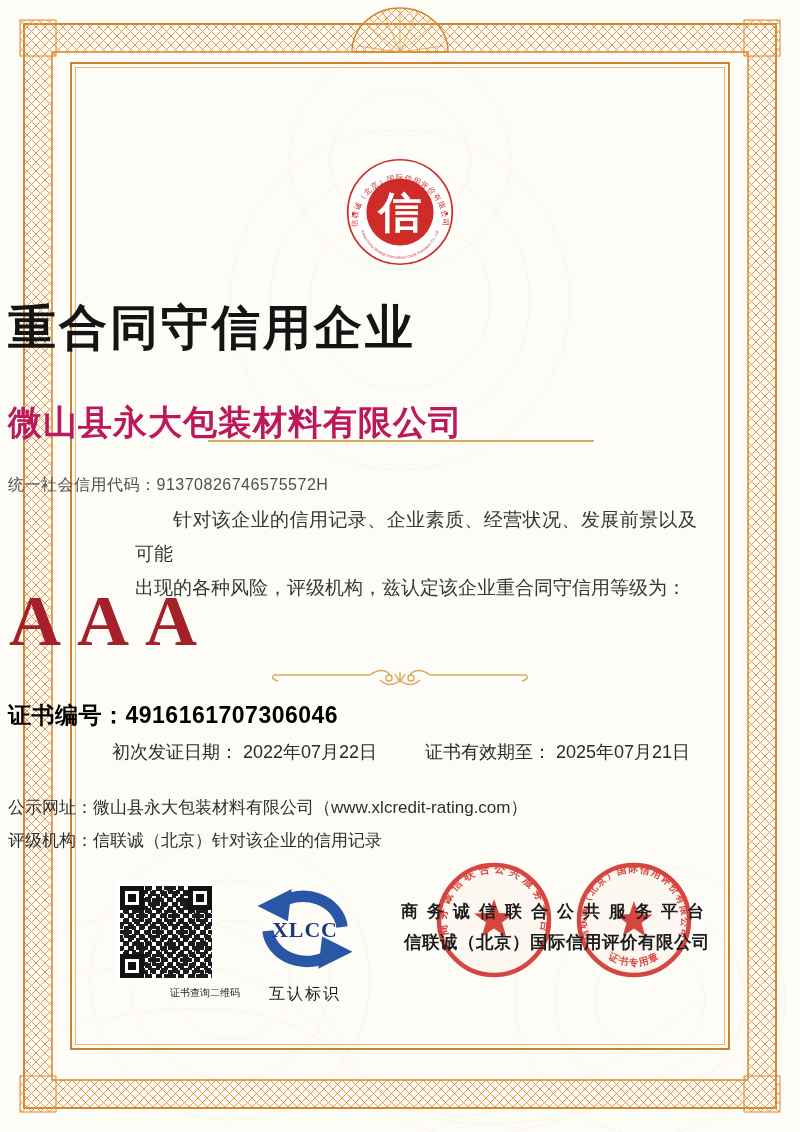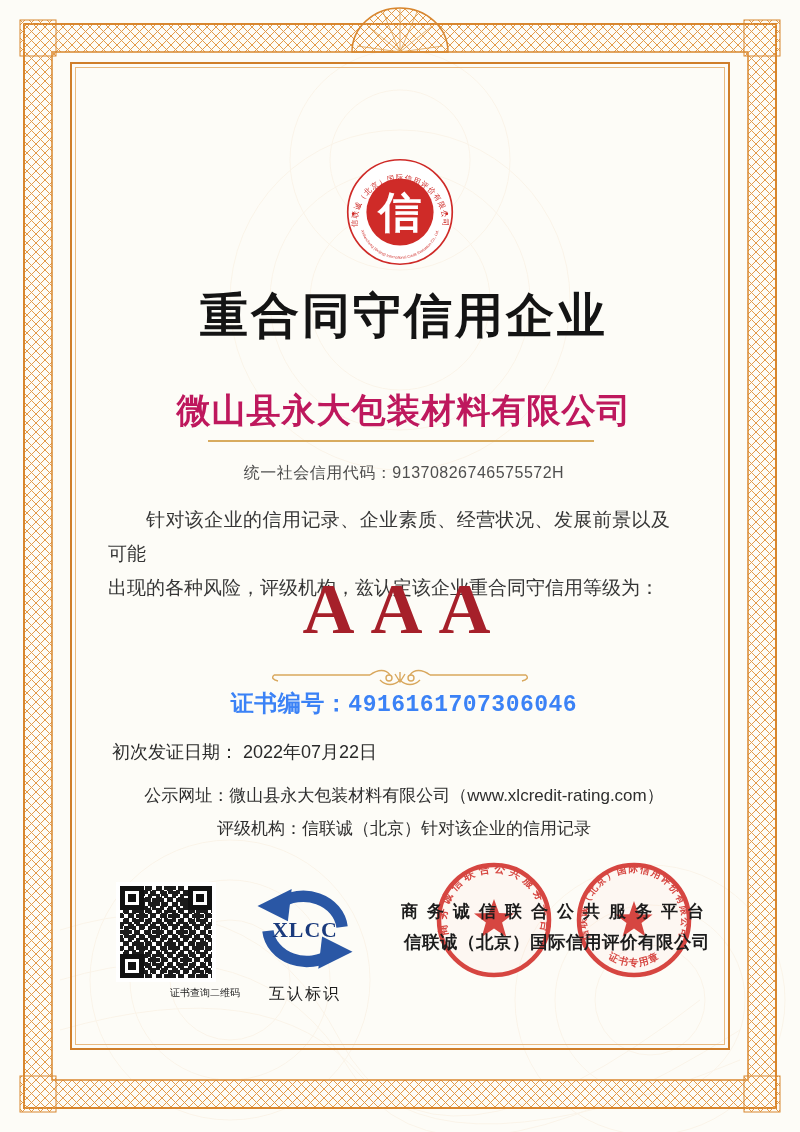--- a/index.html
+++ b/index.html
@@ -1,37 +1,37 @@
 <!DOCTYPE html>
 <html><head>
 <meta charset="utf-8">
 <style>
   html,body{margin:0;padding:0;background:#f4f2ec;font-family:"Liberation Sans",sans-serif;}
   .page{position:relative;width:800px;height:1132px;background:#fdfcf7;overflow:hidden;margin:0 auto;}
   .abs{position:absolute;}
-  .center{left:8px;right:0;text-align:center;}
+  .center{left:8px;right:0;text-align:left;margin-top:12px;}
   svg{display:block;}
 
   
   .thin-border{left:70px;top:62px;right:70px;bottom:82px;border:2px solid #cf7e2a;}
   .thin-border .inner{position:absolute;inset:3px;border:1px solid #e9ba80;}
 
   
   .emblem{left:344px;top:156px;width:112px;height:112px;}
 
   
   .title{top:284px;font-family:"Liberation Serif",serif;font-size:48px;font-weight:700;color:#141414;letter-spacing:3px;}
   .company{top:388px;font-size:34px;font-weight:700;color:#be185d;letter-spacing:1px;}
   .gold-line{left:208px;top:440px;width:386px;height:2px;background:#d8ab5f;}
   .credit-code{top:463px;font-size:16px;color:#4f4f4f;letter-spacing:.5px;}
-  .body-text{left:108px;top:503px;width:562px;font-size:19px;line-height:34px;color:#363636;text-align:justify;}
+  .body-text{left:135px;top:503px;width:562px;font-size:19px;line-height:34px;color:#363636;text-align:justify;}
   .body-text .l1{text-indent:2em;}
   .rating{top:568px;font-family:"Liberation Serif",serif;font-size:72px;font-weight:700;color:#a6202a;letter-spacing:16px;padding-left:1px;}
   .flourish{left:270px;top:666px;}
-  .cert-no{top:688px;font-size:23px;font-weight:600;color:#3b82f6;letter-spacing:.5px;font-family:Liberation Mono, monospace;}
+  .cert-no{top:688px;font-size:23px;font-weight:600;color:#000000;letter-spacing:.5px;}
   .dates{left:112px;top:740px;width:578px;display:flex;justify-content:space-between;font-size:18px;color:#2a2a2a;gap:24px;}
   .website{top:784px;font-size:17px;color:#2e2e2e;}
   .agency{top:817px;font-size:17px;color:#2e2e2e;}
 
   
   .qr{left:116px;top:882px;width:96px;height:96px;background:#fff;padding:2px;}
   .qr .mat{position:relative;width:92px;height:92px;margin:2px;
      background:
        repeating-conic-gradient(#1b1b1b 0% 25%, transparent 0% 50%) 0 0/8px 8px,
        repeating-conic-gradient(#1b1b1b 0% 25%, transparent 0% 50%) 3px 5px/11px 11px;}
@@ -155,20 +155,24 @@
 
   <div class="abs center cert-no">
     <span>证书编号：</span><span>4916161707306046</span>
   </div>
 
   <div class="abs dates">
     <div>
       <span>初次发证日期：</span>
       <span>2022年07月22日</span>
     </div>
+    <div>
+      <span>证书有效期至：</span>
+      <span>2025年07月21日</span>
+    </div>
   </div>
 
   <div class="abs center website">公示网址：微山县永大包装材料有限公司（www.xlcredit-rating.com）</div>
   <div class="abs center agency">评级机构：信联诚（北京）针对该企业的信用记录</div>
 
   <div class="abs qr">
     <div class="mat">
       <span class="finder f-tl">
           <i></i>
         </span>

